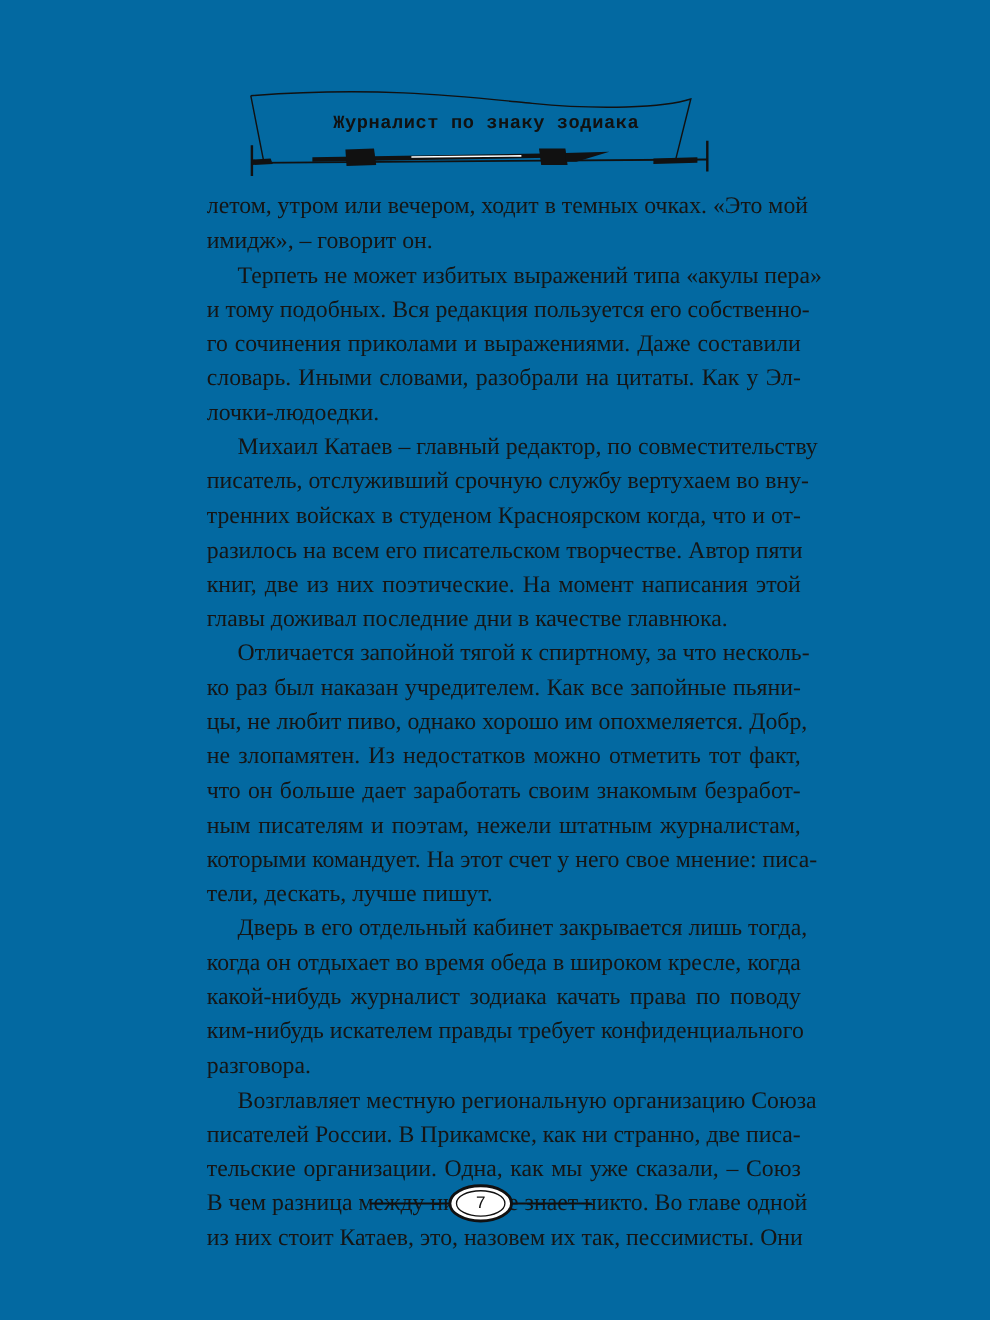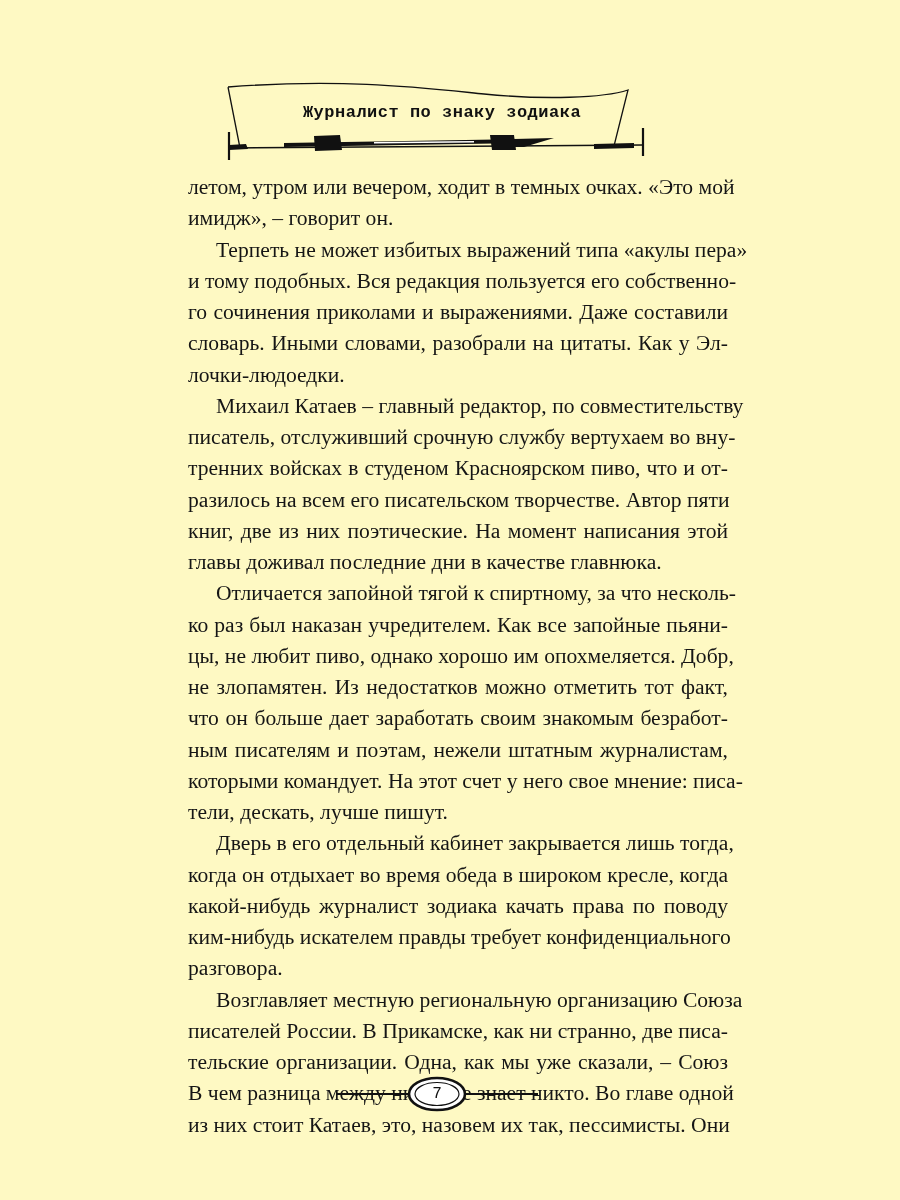--- a/index.html
+++ b/index.html
@@ -11,21 +11,21 @@
       width: 900px;
       height: 1200px;
       position: relative;
       overflow: hidden;
       color: #141414;
     }
     .page {
       position: absolute;
       left: 0; top: 0;
       width: 900px; height: 1200px;
-      background: #fef9c3;
+      background: #0369a1;
     }
     
     .running-head {
       position: absolute;
       left: 224px;
       top: 70px;
       width: 430px;
       height: 90px;
     }
     .running-head svg {
@@ -134,21 +134,21 @@
       <span class="line indent">Терпеть не может избитых выражений типа «акулы пера»</span>
       <span class="line">и тому подобных. Вся редакция пользуется его собственно-</span>
       <span class="line">го сочинения приколами и выражениями. Даже составили</span>
       <span class="line">словарь. Иными словами, разобрали на цитаты. Как у Эл-</span>
       <span class="line last">лочки-людоедки.</span>
     </div>
 
     <div>
       <span class="line indent">Михаил Катаев – главный редактор, по совместительству</span>
       <span class="line">писатель, отслуживший срочную службу вертухаем во вну-</span>
-      <span class="line">тренних войсках в студеном Красноярском пиво, что и от-</span>
+      <span class="line">тренних войсках в студеном Красноярском когда, что и от-</span>
       <span class="line">разилось на всем его писательском творчестве. Автор пяти</span>
       <span class="line">книг, две из них поэтические. На момент написания этой</span>
       <span class="line last">главы доживал последние дни в качестве главнюка.</span>
     </div>
 
     <div>
       <span class="line indent">Отличается запойной тягой к спиртному, за что несколь-</span>
       <span class="line">ко раз был наказан учредителем. Как все запойные пьяни-</span>
       <span class="line">цы, не любит пиво, однако хорошо им опохмеляется. Добр,</span>
       <span class="line">не злопамятен. Из недостатков можно отметить тот факт,</span>

